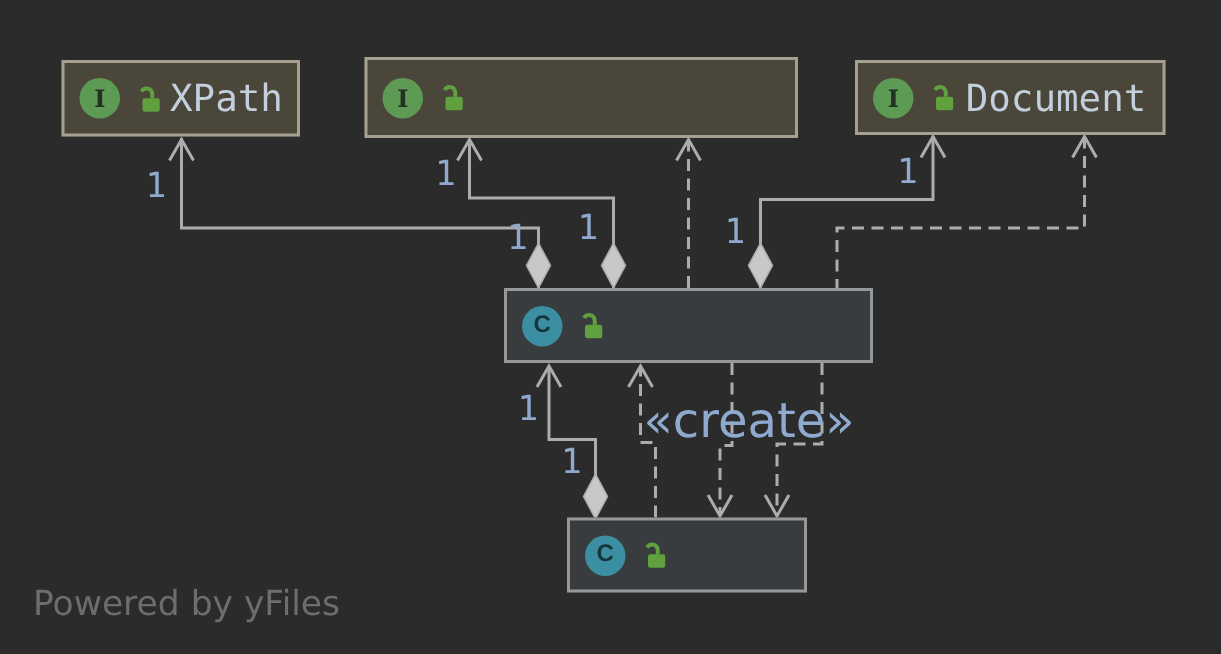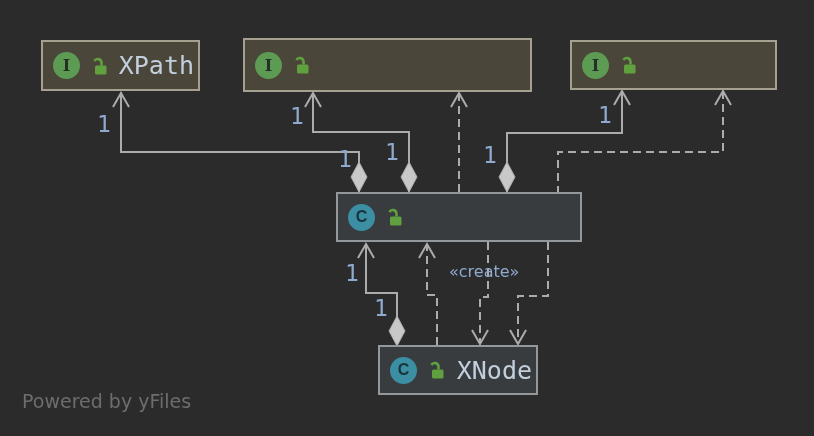--- a/index.html
+++ b/index.html
@@ -33,35 +33,35 @@
     width:27px; height:27px; border-radius:50%;
     display:flex; align-items:center; justify-content:center;
     font-family:"DejaVu Serif", serif; font-weight:bold; font-size:16px;
     flex:none;
   }
   .interface .badge { background: var(--interface-icon, #5d9b54); color:#243024; }
   .classnode .badge { background: var(--class-icon, #3c8ea2); color:#17353d; font-family:"Liberation Sans", sans-serif; }
   .lock { margin-left:8px; flex:none; }
   .lock path, .lock rect { }
   .title {
-    flex:1; text-align:right; white-space:nowrap;
+    flex:1; text-align:center; white-space:nowrap;
     font-size:25px; color: var(--node-title, #c3cfdd);
     padding-right:4px;
   }
   .edge-label {
     position:absolute;
     font-size:23px; line-height:1;
     color: var(--edge-label, #8fa9cf);
     padding:1px 2px;
   }
-  .create-label { font-family:"DejaVu Sans", sans-serif; font-size:16px;margin-left:20px; }
+  .create-label { font-family:"DejaVu Sans", sans-serif; font-size:32px; }
   .watermark {
     position:absolute; left:22px; top:390px;
     font-family:"DejaVu Sans", sans-serif;
-    font-size:19px; color: var(--watermark-color, #6d6d6d);
+    font-size:23px; color: var(--watermark-color, #6d6d6d);
   }
 </style>
 </head>
 <body>
 
 <div class="canvas">
 
   <svg class="edges-layer" width="814" height="436">
 
     <g>
@@ -129,37 +129,37 @@
       <rect x="7" y="9.5" width="11.5" height="9" rx="1.5" fill="#60a03f"></rect>
     </svg>
   </div>
 
   <div class="node interface" style="left:570px; top:40px; width:207px; height:50px;">
     <span class="badge">I</span>
     <svg class="lock" width="20" height="20" viewBox="0 0 20 20">
       <path d="M13.5 9.5 V6.5 A3.8 3.8 0 0 0 6.4 5.0" fill="none" stroke="#60a03f" stroke-width="2.6"></path>
       <rect x="7" y="9.5" width="11.5" height="9" rx="1.5" fill="#60a03f"></rect>
     </svg>
+    <span class="title">Document</span>
   </div>
 
   <div class="node classnode" style="left:336px; top:192px; width:246px; height:50px;">
     <span class="badge">C</span>
     <svg class="lock" width="20" height="20" viewBox="0 0 20 20">
       <path d="M13.5 9.5 V6.5 A3.8 3.8 0 0 0 6.4 5.0" fill="none" stroke="#60a03f" stroke-width="2.6"></path>
       <rect x="7" y="9.5" width="11.5" height="9" rx="1.5" fill="#60a03f"></rect>
     </svg>
   </div>
 
   <div class="node classnode" style="left:378px; top:345px; width:160px; height:50px;">
     <span class="badge">C</span>
     <svg class="lock" width="20" height="20" viewBox="0 0 20 20">
       <path d="M13.5 9.5 V6.5 A3.8 3.8 0 0 0 6.4 5.0" fill="none" stroke="#60a03f" stroke-width="2.6"></path>
       <rect x="7" y="9.5" width="11.5" height="9" rx="1.5" fill="#60a03f"></rect>
     </svg>
-    <span class="title">XNode</span>
   </div>
 
   <span class="edge-label" style="left:95px;  top:112px;">1</span>
   <span class="edge-label" style="left:336px; top:147px;">1</span>
   <span class="edge-label" style="left:288px; top:104px;">1</span>
   <span class="edge-label" style="left:383px; top:140px;">1</span>
   <span class="edge-label" style="left:596px; top:103px;">1</span>
   <span class="edge-label" style="left:481px; top:143px;">1</span>
   <span class="edge-label" style="left:343px; top:261px;">1</span>
   <span class="edge-label" style="left:372px; top:296px;">1</span>

